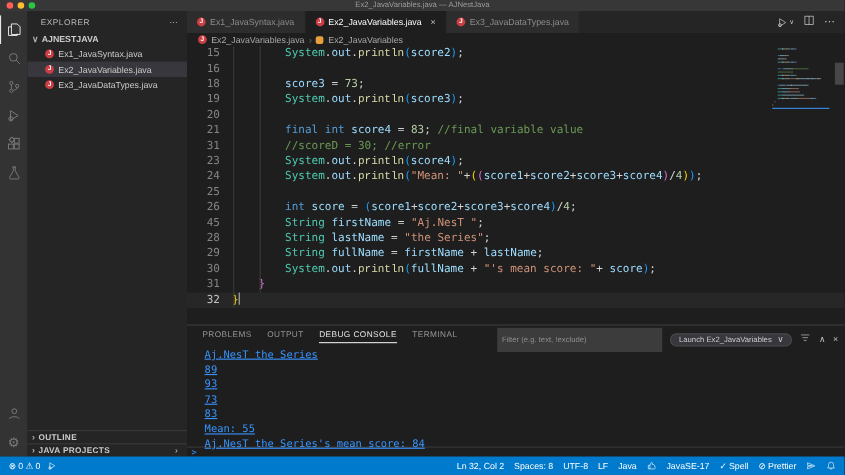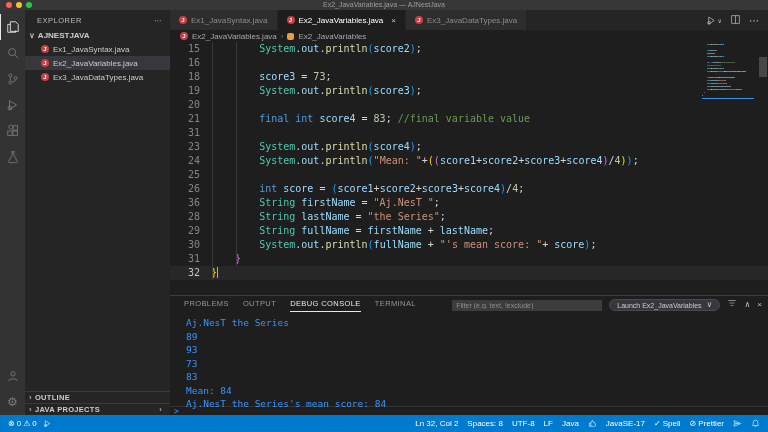--- a/index.html
+++ b/index.html
@@ -55,45 +55,45 @@
   .class-icon{width:7px;height:7px;border-radius:2px;background:#e8a03c;display:inline-block;}
   
   .codearea{position:absolute;left:0;top:32px;right:0;height:253px;overflow:hidden;
     font-family:"DejaVu Sans Mono",monospace;font-size:10px;line-height:14px;}
   .codeline{display:flex;height:14px;white-space:pre;}
   .codeline.current{background:rgba(255,255,255,0.045);}
   .ln{width:30px;text-align:right;color:#858585;margin-right:11px;flex-shrink:0;}
   .codeline.current .ln{color:#c6c6c6;}
   .ct{white-space:pre;}
   .tok-pl{color:#d4d4d4;} .tok-kw{color:#569cd6;} .tok-ty{color:#4ec9b0;}
-  .tok-fn{color:#dcdcaa;} .tok-va{color:#9cdcfe;} .tok-nu{color:#b5cea8;}
+  .tok-fn{color:#dcdcaa;font-family:Liberation Mono, monospace;} .tok-va{color:#9cdcfe;} .tok-nu{color:#b5cea8;}
   .tok-st{color:#ce9178;} .tok-co{color:#6a9955;}
   .tok-b1{color:#ffd700;} .tok-b2{color:#da70d6;} .tok-b3{color:#179fff;}
   .cursor{display:inline-block;width:1px;height:11px;background:#aeafad;vertical-align:-2px;}
   .guide{position:absolute;width:1px;background:#3a3a3a;}
   .minimap{position:absolute;top:2px;right:14px;width:52px;}
   .mm-row{height:1.4px;margin-bottom:1.6px;display:flex;}
   .mm-seg{height:100%;opacity:.55;}
   .mm-cur{height:1.6px;background:#3b8eea;width:100%;}
   .scrollbar{position:absolute;right:1px;top:15px;width:8px;height:20px;background:rgba(121,121,121,.45);}
   
   .panel{position:absolute;left:0;top:285px;right:0;height:120px;background:#1e1e1e;
     border-top:1px solid #3c3c3c;}
   .panel-header{position:relative;height:16px;display:flex;align-items:center;gap:14px;padding-left:14px;}
   .ptab{font-size:7.5px;letter-spacing:.4px;color:#969696;height:16px;line-height:16px;}
   .ptab.active{color:#e7e7e7;border-bottom:1px solid #e7e7e7;}
   .panel-right{position:absolute;right:6px;top:2px;display:flex;align-items:center;gap:7px;}
   .filter-input{width:150px;height:11px;background:#3c3c3c;border:none;color:#bbbbbb;font-size:7px;
-    padding:0 4px;font-family:"Liberation Sans",sans-serif;}
+    padding:11px 4px;font-family:"Liberation Sans",sans-serif;}
   .filter-input::placeholder{color:#8f8f8f;}
   .launch-pill{display:flex;align-items:center;gap:5px;background:#37373d;border:1px solid #4a4a4a;
     border-radius:8px;height:12px;padding:0 7px;font-size:7px;color:#cccccc;}
   .picon{color:#c5c5c5;font-size:8px;line-height:12px;}
   .debug-output{position:absolute;left:16px;top:20px;font-family:"DejaVu Sans Mono",monospace;
-    font-size:9.5px;line-height:13.5px;color:#3794ff;white-space:pre;}
+    font-size:9.5px;line-height:13.5px;color:#3794ff;white-space:pre;text-decoration:underline;}
   .prompt-row{position:absolute;left:0;right:0;bottom:0;height:9px;border-top:1px solid rgba(255,255,255,.1);
     color:#3794ff;font-family:"DejaVu Sans Mono",monospace;font-size:8px;padding-left:4px;line-height:9px;}
   
   .statusbar{position:absolute;left:0;top:415px;width:768px;height:17px;background:#007acc;color:#ffffff;
     display:flex;align-items:center;font-size:8px;padding:0 8px;gap:6px;}
   .sb-item{display:flex;align-items:center;gap:2px;white-space:nowrap;}
   .sb-right{margin-left:auto;display:flex;align-items:center;gap:9px;}
   .sb-ic{font-size:8px;}
   .statusbar svg{width:9px;height:9px;}
 </style>
@@ -246,26 +246,26 @@
       </div>
 
       <div class="codearea">
         <div id="code-lines">
             <div class="codeline"><span class="ln">15</span><span class="ct"><span class="tok-pl">        </span><span class="tok-ty">System</span><span class="tok-pl">.</span><span class="tok-va">out</span><span class="tok-pl">.</span><span class="tok-fn">println</span><span class="tok-b3">(</span><span class="tok-va">score2</span><span class="tok-b3">)</span><span class="tok-pl">;</span></span></div>
             <div class="codeline"><span class="ln">16</span><span class="ct"></span></div>
             <div class="codeline"><span class="ln">18</span><span class="ct"><span class="tok-pl">        </span><span class="tok-va">score3</span><span class="tok-pl"> = </span><span class="tok-nu">73</span><span class="tok-pl">;</span></span></div>
             <div class="codeline"><span class="ln">19</span><span class="ct"><span class="tok-pl">        </span><span class="tok-ty">System</span><span class="tok-pl">.</span><span class="tok-va">out</span><span class="tok-pl">.</span><span class="tok-fn">println</span><span class="tok-b3">(</span><span class="tok-va">score3</span><span class="tok-b3">)</span><span class="tok-pl">;</span></span></div>
             <div class="codeline"><span class="ln">20</span><span class="ct"></span></div>
             <div class="codeline"><span class="ln">21</span><span class="ct"><span class="tok-pl">        </span><span class="tok-kw">final</span><span class="tok-pl"> </span><span class="tok-kw">int</span><span class="tok-pl"> </span><span class="tok-va">score4</span><span class="tok-pl"> = </span><span class="tok-nu">83</span><span class="tok-pl">; </span><span class="tok-co">//final variable value</span></span></div>
-            <div class="codeline"><span class="ln">31</span></div>
+            <div class="codeline"><span class="ln">31</span><span class="ct"><span class="tok-pl">        </span><span class="tok-co">//scoreD = 30; //error</span></span></div>
             <div class="codeline"><span class="ln">23</span><span class="ct"><span class="tok-pl">        </span><span class="tok-ty">System</span><span class="tok-pl">.</span><span class="tok-va">out</span><span class="tok-pl">.</span><span class="tok-fn">println</span><span class="tok-b3">(</span><span class="tok-va">score4</span><span class="tok-b3">)</span><span class="tok-pl">;</span></span></div>
             <div class="codeline"><span class="ln">24</span><span class="ct"><span class="tok-pl">        </span><span class="tok-ty">System</span><span class="tok-pl">.</span><span class="tok-va">out</span><span class="tok-pl">.</span><span class="tok-fn">println</span><span class="tok-b3">(</span><span class="tok-st">"Mean: "</span><span class="tok-pl">+</span><span class="tok-b1">(</span><span class="tok-b2">(</span><span class="tok-va">score1</span><span class="tok-pl">+</span><span class="tok-va">score2</span><span class="tok-pl">+</span><span class="tok-va">score3</span><span class="tok-pl">+</span><span class="tok-va">score4</span><span class="tok-b2">)</span><span class="tok-pl">/</span><span class="tok-nu">4</span><span class="tok-b1">)</span><span class="tok-b3">)</span><span class="tok-pl">;</span></span></div>
             <div class="codeline"><span class="ln">25</span><span class="ct"></span></div>
             <div class="codeline"><span class="ln">26</span><span class="ct"><span class="tok-pl">        </span><span class="tok-kw">int</span><span class="tok-pl"> </span><span class="tok-va">score</span><span class="tok-pl"> = </span><span class="tok-b3">(</span><span class="tok-va">score1</span><span class="tok-pl">+</span><span class="tok-va">score2</span><span class="tok-pl">+</span><span class="tok-va">score3</span><span class="tok-pl">+</span><span class="tok-va">score4</span><span class="tok-b3">)</span><span class="tok-pl">/</span><span class="tok-nu">4</span><span class="tok-pl">;</span></span></div>
-            <div class="codeline"><span class="ln">36</span><span class="ct"><span class="tok-pl">        </span><span class="tok-ty">String</span><span class="tok-pl"> </span><span class="tok-va">firstName</span><span class="tok-pl"> = </span><span class="tok-st">"Aj.NesT "</span><span class="tok-pl">;</span></span></div>
+            <div class="codeline"><span class="ln">45</span><span class="ct"><span class="tok-pl">        </span><span class="tok-ty">String</span><span class="tok-pl"> </span><span class="tok-va">firstName</span><span class="tok-pl"> = </span><span class="tok-st">"Aj.NesT "</span><span class="tok-pl">;</span></span></div>
             <div class="codeline"><span class="ln">28</span><span class="ct"><span class="tok-pl">        </span><span class="tok-ty">String</span><span class="tok-pl"> </span><span class="tok-va">lastName</span><span class="tok-pl"> = </span><span class="tok-st">"the Series"</span><span class="tok-pl">;</span></span></div>
             <div class="codeline"><span class="ln">29</span><span class="ct"><span class="tok-pl">        </span><span class="tok-ty">String</span><span class="tok-pl"> </span><span class="tok-va">fullName</span><span class="tok-pl"> = </span><span class="tok-va">firstName</span><span class="tok-pl"> + </span><span class="tok-va">lastName</span><span class="tok-pl">;</span></span></div>
             <div class="codeline"><span class="ln">30</span><span class="ct"><span class="tok-pl">        </span><span class="tok-ty">System</span><span class="tok-pl">.</span><span class="tok-va">out</span><span class="tok-pl">.</span><span class="tok-fn">println</span><span class="tok-b3">(</span><span class="tok-va">fullName</span><span class="tok-pl"> + </span><span class="tok-st">"'s mean score: "</span><span class="tok-pl">+ </span><span class="tok-va">score</span><span class="tok-b3">)</span><span class="tok-pl">;</span></span></div>
             <div class="codeline"><span class="ln">31</span><span class="ct"><span class="tok-pl">    </span><span class="tok-b2">}</span></span></div>
             <div class="codeline current"><span class="ln">32</span><span class="ct"><span class="tok-b1">}</span><span class="cursor"></span></span></div>
           </div>
         <div class="guide" style="left:42px;top:0;height:238px;"></div>
         <div class="guide" style="left:66px;top:0;height:224px;"></div>
         <div class="minimap" id="minimap">
             <div class="mm-row">
@@ -457,21 +457,21 @@
             </span>
             <span class="picon">
               <svg width="10" height="10" viewBox="0 0 16 16" fill="none" stroke="#c5c5c5">
                   <path d="M2 4h12M4 8h8M6 12h4"></path>
                 </svg>
             </span>
             <span class="picon">∧</span>
             <span class="picon">×</span>
           </div>
         </div>
-        <div class="debug-output" id="debug-output"><div>Aj.NesT the Series</div><div>89</div><div>93</div><div>73</div><div>83</div><div>Mean: 84</div><div>Aj.NesT the Series's mean score: 84</div></div>
+        <div class="debug-output" id="debug-output"><div>Aj.NesT the Series</div><div>89</div><div>93</div><div>73</div><div>83</div><div>Mean: 55</div><div>Aj.NesT the Series's mean score: 84</div></div>
         <div class="prompt-row">
           <span>&gt;</span>
         </div>
       </div>
     </div>
   </div>
 
   <div class="statusbar">
     <span class="sb-item">
       <span class="sb-ic">⊗</span>

